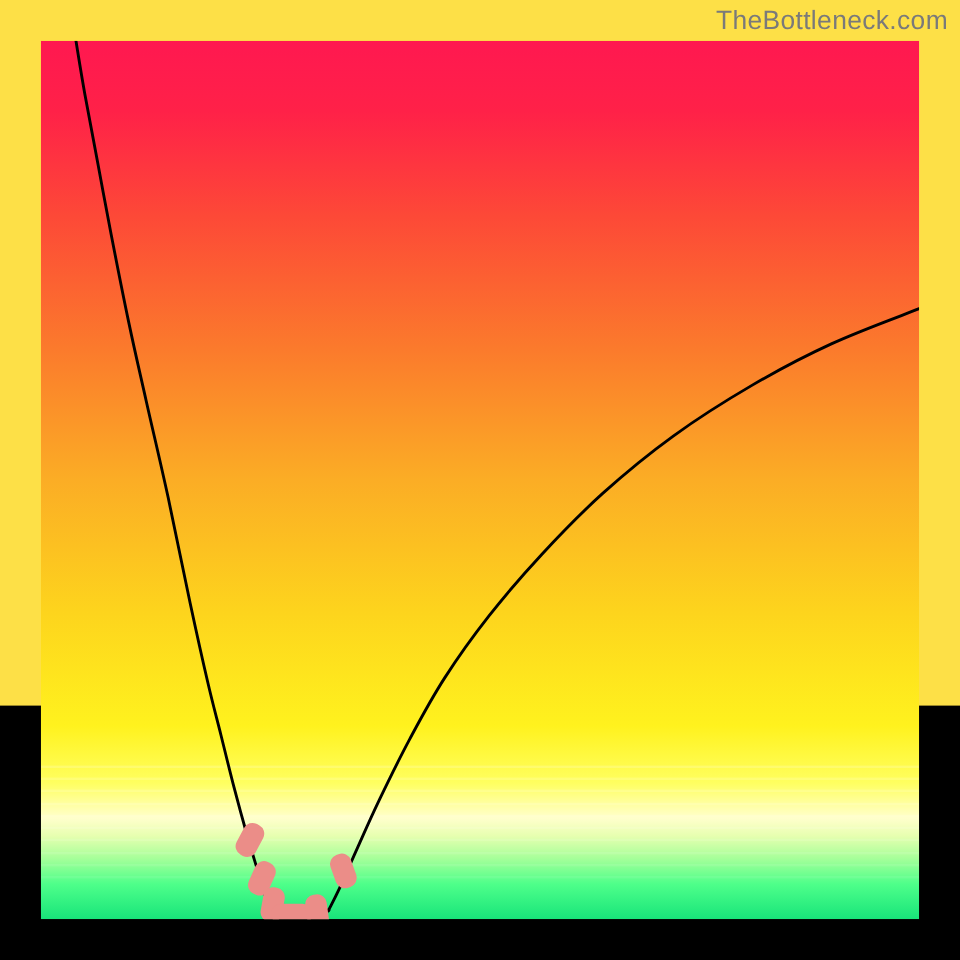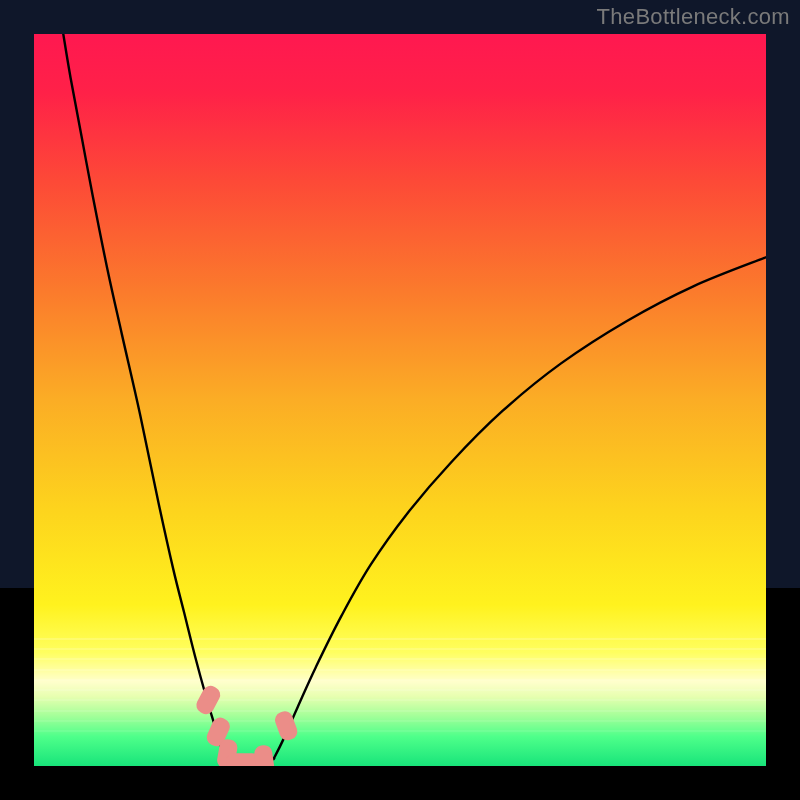--- a/index.html
+++ b/index.html
@@ -8,21 +8,21 @@
     width: 800px;
     height: 800px;
     background: #000;
     overflow: hidden;
     font-family: Arial, Helvetica, sans-serif;
   }
   .outer {
     position: relative;
     width: 800px;
     height: 588px;
-    background: #0f172a;
+    background: #fde047;
     text-decoration: underline;
   }
   .watermark {
     position: absolute;
     top: 4px;
     right: 10px;
     color: #7a7a7a;
     font-size: 22px;
     letter-spacing: 0.3px;
     z-index: 20;

